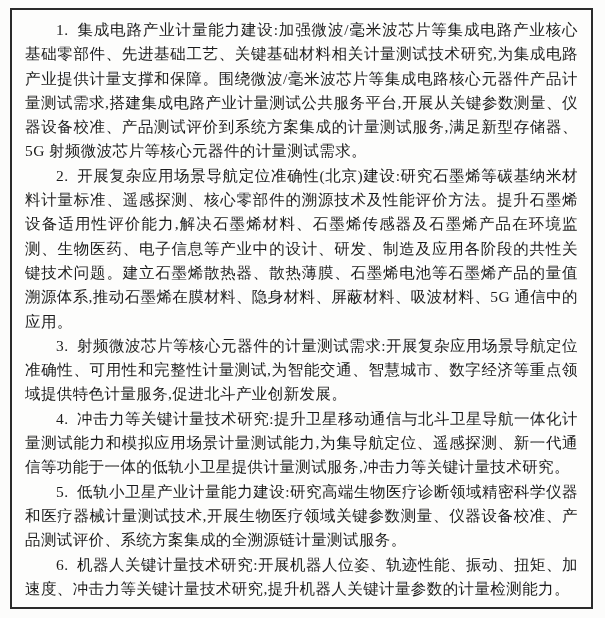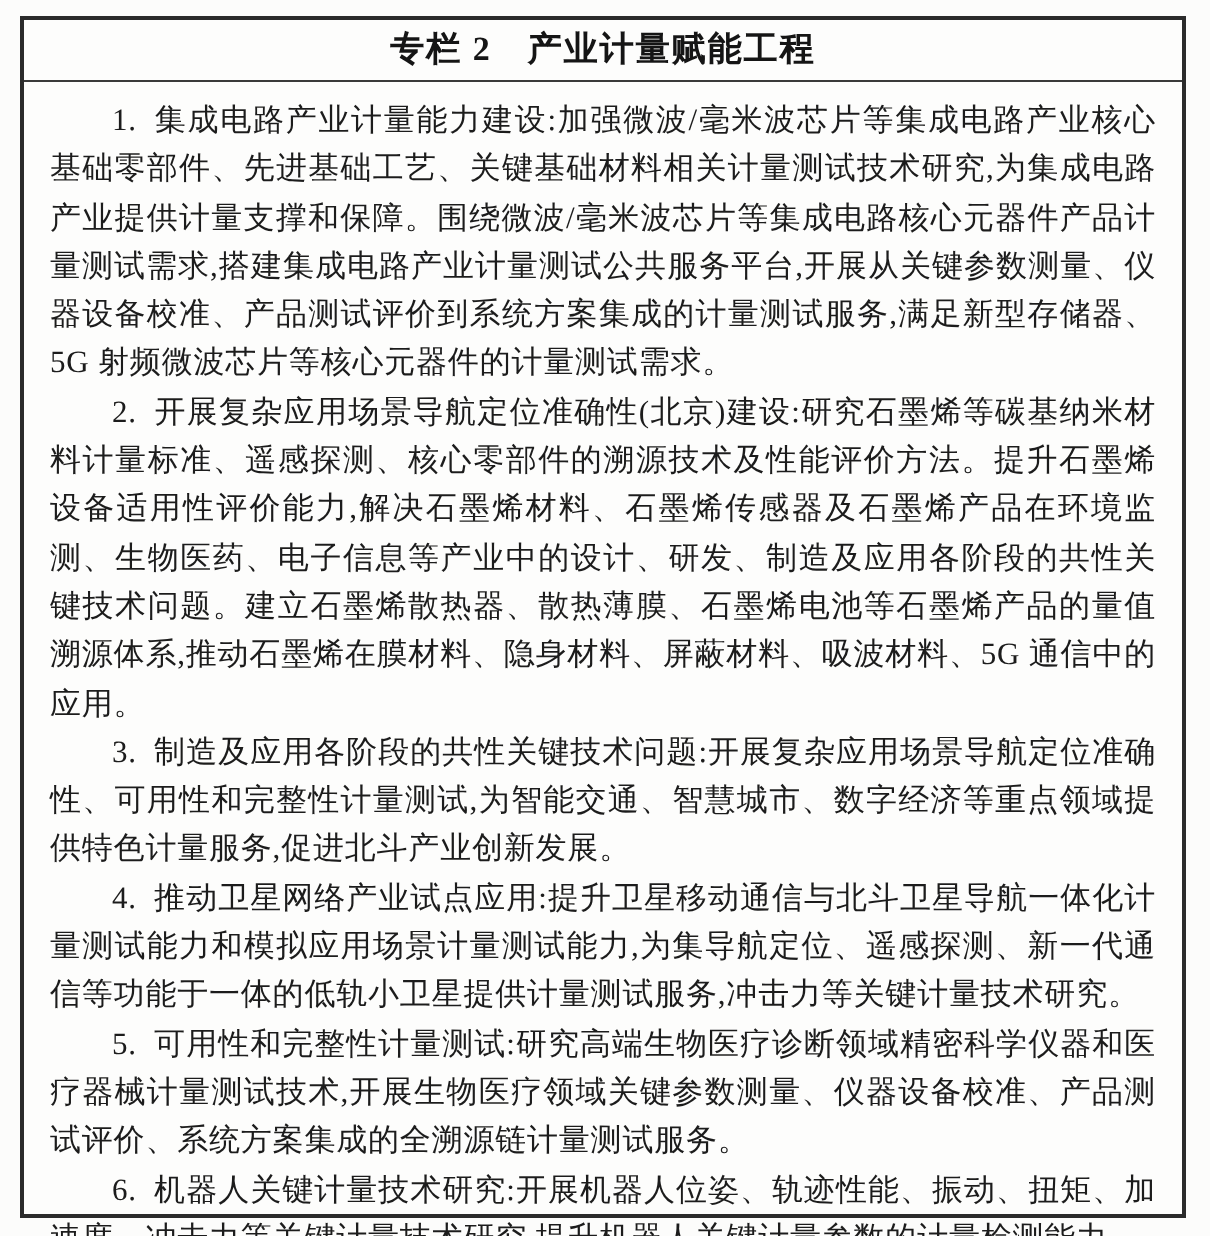--- a/index.html
+++ b/index.html
@@ -46,29 +46,28 @@
     margin-right: 0.55em;
   }
   .para .heading {
     font-weight: normal;
   }
 </style>
 </head>
 <body>
 
 <div class="doc-panel">
-  <div class="panel-title">专栏 2　产业计量赋能工程</div>
   <div class="panel-body">
 
     <p class="para"><span class="num">1.</span><span class="heading">集成电路产业计量能力建设</span><span class="text">:加强微波/毫米波芯片等集成电路产业核心基础零部件、先进基础工艺、关键基础材料相关计量测试技术研究,为集成电路产业提供计量支撑和保障。围绕微波/毫米波芯片等集成电路核心元器件产品计量测试需求,搭建集成电路产业计量测试公共服务平台,开展从关键参数测量、仪器设备校准、产品测试评价到系统方案集成的计量测试服务,满足新型存储器、5G 射频微波芯片等核心元器件的计量测试需求。</span></p>
 
     <p class="para"><span class="num">2.</span><span class="heading">开展复杂应用场景导航定位准确性(北京)建设</span><span class="text">:研究石墨烯等碳基纳米材料计量标准、遥感探测、核心零部件的溯源技术及性能评价方法。提升石墨烯设备适用性评价能力,解决石墨烯材料、石墨烯传感器及石墨烯产品在环境监测、生物医药、电子信息等产业中的设计、研发、制造及应用各阶段的共性关键技术问题。建立石墨烯散热器、散热薄膜、石墨烯电池等石墨烯产品的量值溯源体系,推动石墨烯在膜材料、隐身材料、屏蔽材料、吸波材料、5G 通信中的应用。</span></p>
 
-    <p class="para"><span class="num">3.</span><span class="heading">制造及应用各阶段的共性关键技术问题</span><span class="text">:开展复杂应用场景导航定位准确性、可用性和完整性计量测试,为智能交通、智慧城市、数字经济等重点领域提供特色计量服务,促进北斗产业创新发展。</span></p>
+    <p class="para"><span class="num">3.</span><span class="heading">射频微波芯片等核心元器件的计量测试需求</span><span class="text">:开展复杂应用场景导航定位准确性、可用性和完整性计量测试,为智能交通、智慧城市、数字经济等重点领域提供特色计量服务,促进北斗产业创新发展。</span></p>
 
-    <p class="para"><span class="num">4.</span><span class="heading">推动卫星网络产业试点应用</span><span class="text">:提升卫星移动通信与北斗卫星导航一体化计量测试能力和模拟应用场景计量测试能力,为集导航定位、遥感探测、新一代通信等功能于一体的低轨小卫星提供计量测试服务,冲击力等关键计量技术研究。</span></p>
+    <p class="para"><span class="num">4.</span><span class="heading">冲击力等关键计量技术研究</span><span class="text">:提升卫星移动通信与北斗卫星导航一体化计量测试能力和模拟应用场景计量测试能力,为集导航定位、遥感探测、新一代通信等功能于一体的低轨小卫星提供计量测试服务,冲击力等关键计量技术研究。</span></p>
 
-    <p class="para"><span class="num">5.</span><span class="heading">可用性和完整性计量测试</span><span class="text">:研究高端生物医疗诊断领域精密科学仪器和医疗器械计量测试技术,开展生物医疗领域关键参数测量、仪器设备校准、产品测试评价、系统方案集成的全溯源链计量测试服务。</span></p>
+    <p class="para"><span class="num">5.</span><span class="heading">低轨小卫星产业计量能力建设</span><span class="text">:研究高端生物医疗诊断领域精密科学仪器和医疗器械计量测试技术,开展生物医疗领域关键参数测量、仪器设备校准、产品测试评价、系统方案集成的全溯源链计量测试服务。</span></p>
 
     <p class="para"><span class="num">6.</span><span class="heading">机器人关键计量技术研究</span><span class="text">:开展机器人位姿、轨迹性能、振动、扭矩、加速度、冲击力等关键计量技术研究,提升机器人关键计量参数的计量检测能力。</span></p>
 
   </div>
 </div>
 
 </body></html>

